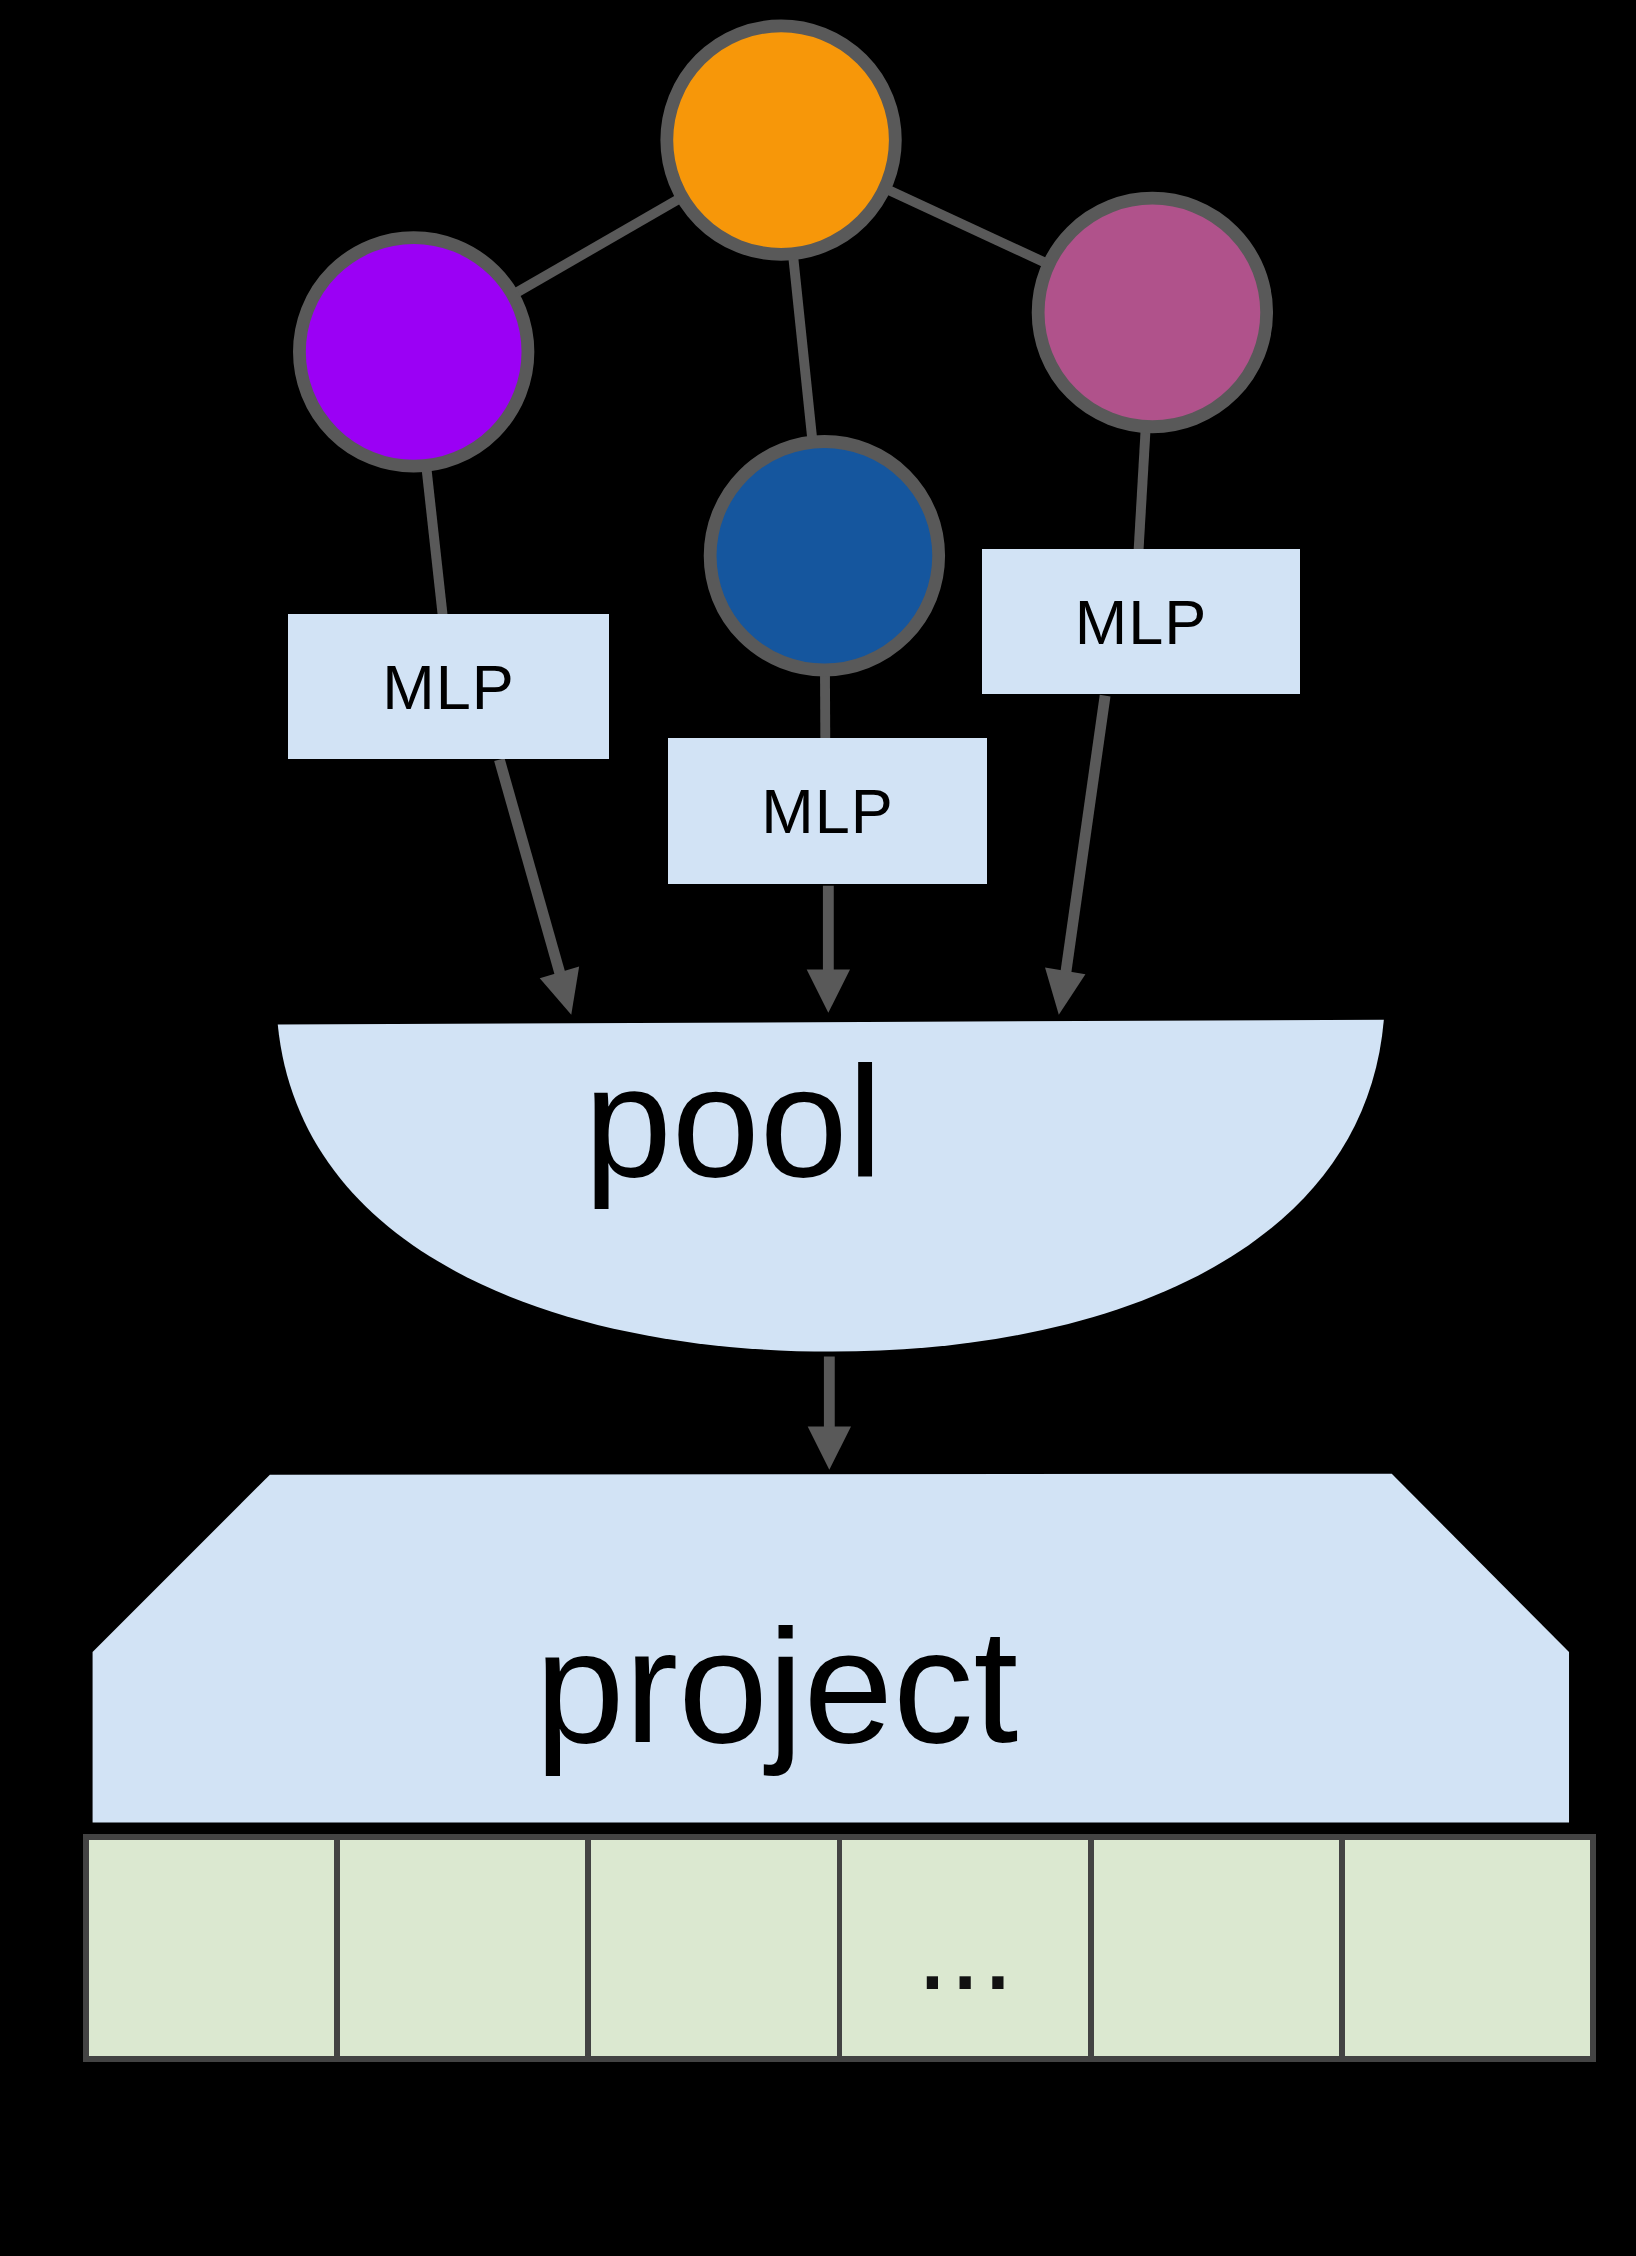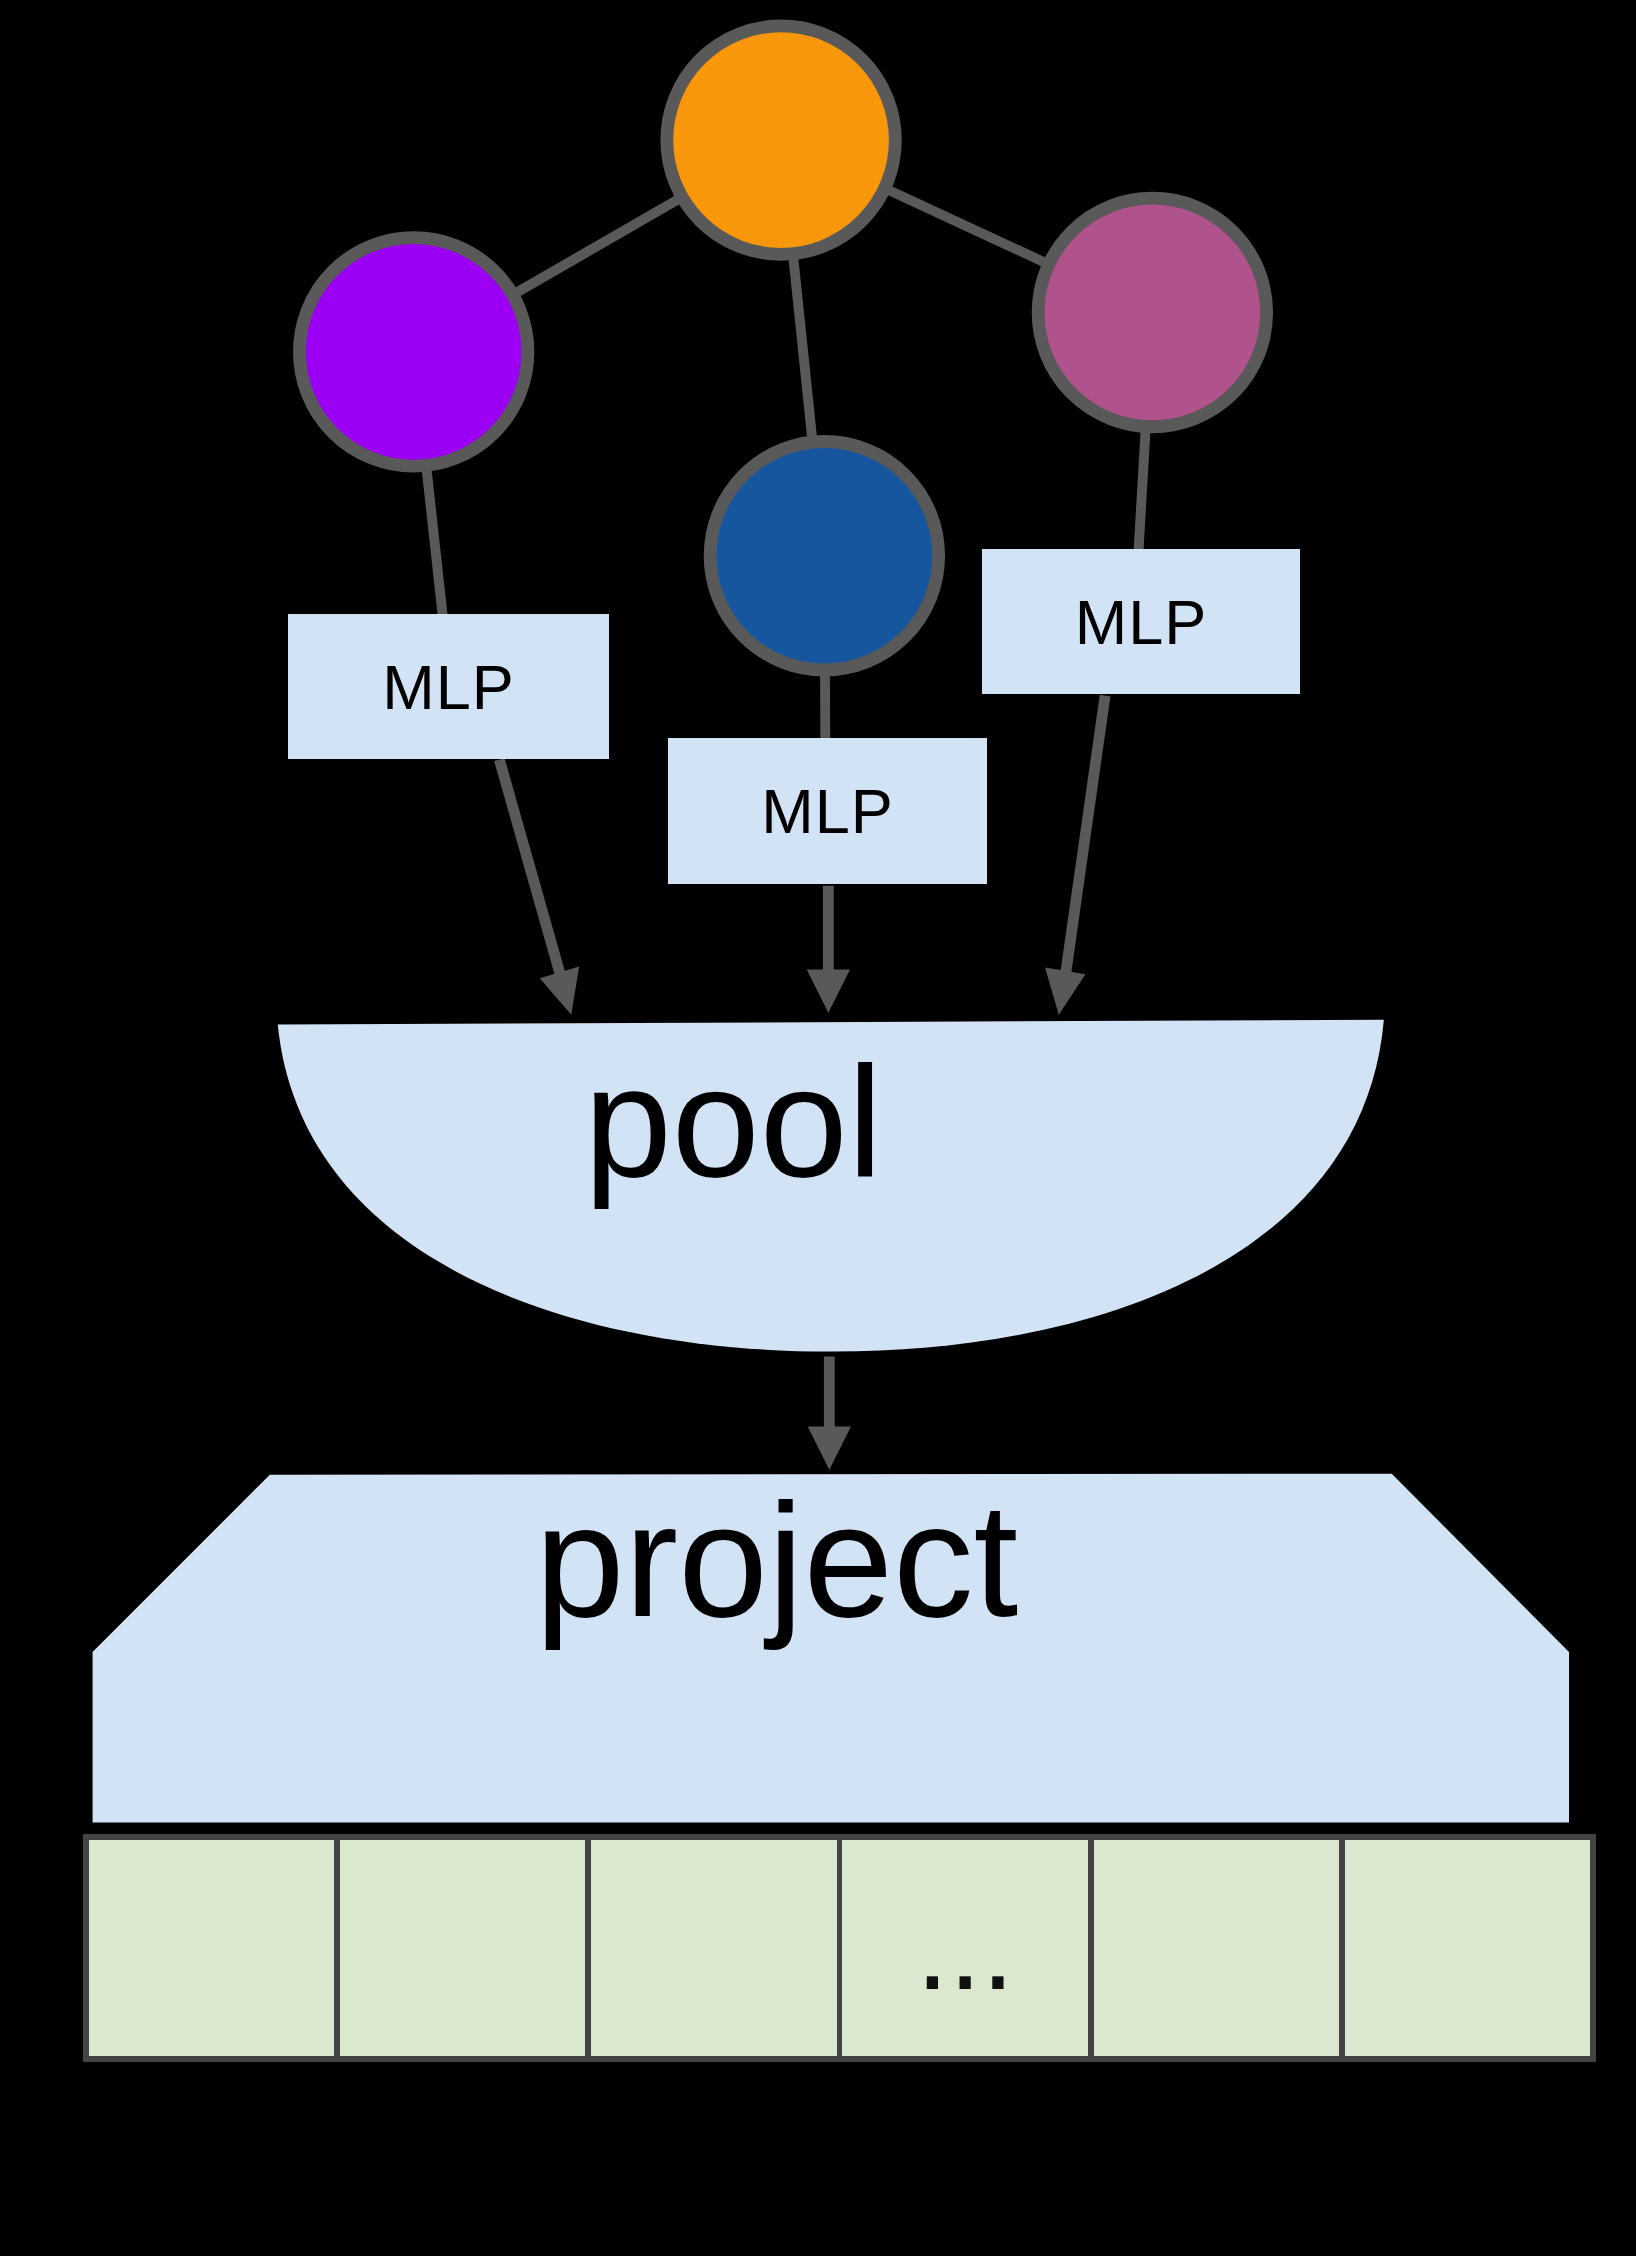--- a/index.html
+++ b/index.html
@@ -82,21 +82,21 @@
     <span>MLP</span>
   </div>
   <div class="mlp-box" style="left: 668px; top: 738px; width: 319px; height: 146px; background-color: rgb(210, 227, 245);">
     <span>MLP</span>
   </div>
   <div class="mlp-box" style="left: 982px; top: 549px; width: 318px; height: 145px; background-color: rgb(210, 227, 245);">
     <span>MLP</span>
   </div>
 
   <div class="big-label" style="left:584px;top:1042px;width:493px;">pool</div>
-  <div class="big-label" style="left:535px;top:1480px;width:591px;font-size:161px;">project</div>
+  <div class="big-label" style="left:535px;top:1606px;width:591px;font-size:161px;">project</div>
 
   <div id="vector-row" style="border-color: rgb(67, 67, 67); background-color: rgb(67, 67, 67);">
     <div class="vector-cell" style="background-color: rgb(219, 232, 208);"></div>
     <div class="vector-cell" style="background-color: rgb(219, 232, 208);"></div>
     <div class="vector-cell" style="background-color: rgb(219, 232, 208);"></div>
     <div class="vector-cell" style="background-color: rgb(219, 232, 208);">
       <span>...</span>
     </div>
     <div class="vector-cell" style="background-color: rgb(219, 232, 208);"></div>
     <div class="vector-cell" style="background-color: rgb(219, 232, 208);"></div>

